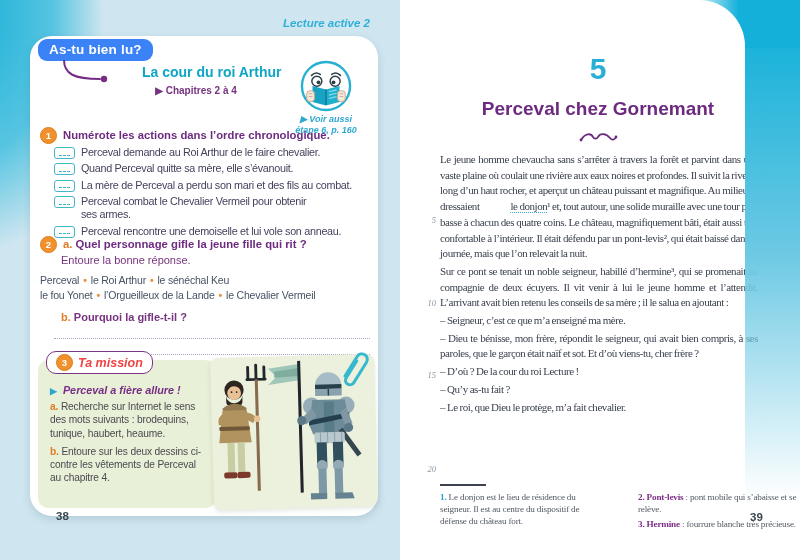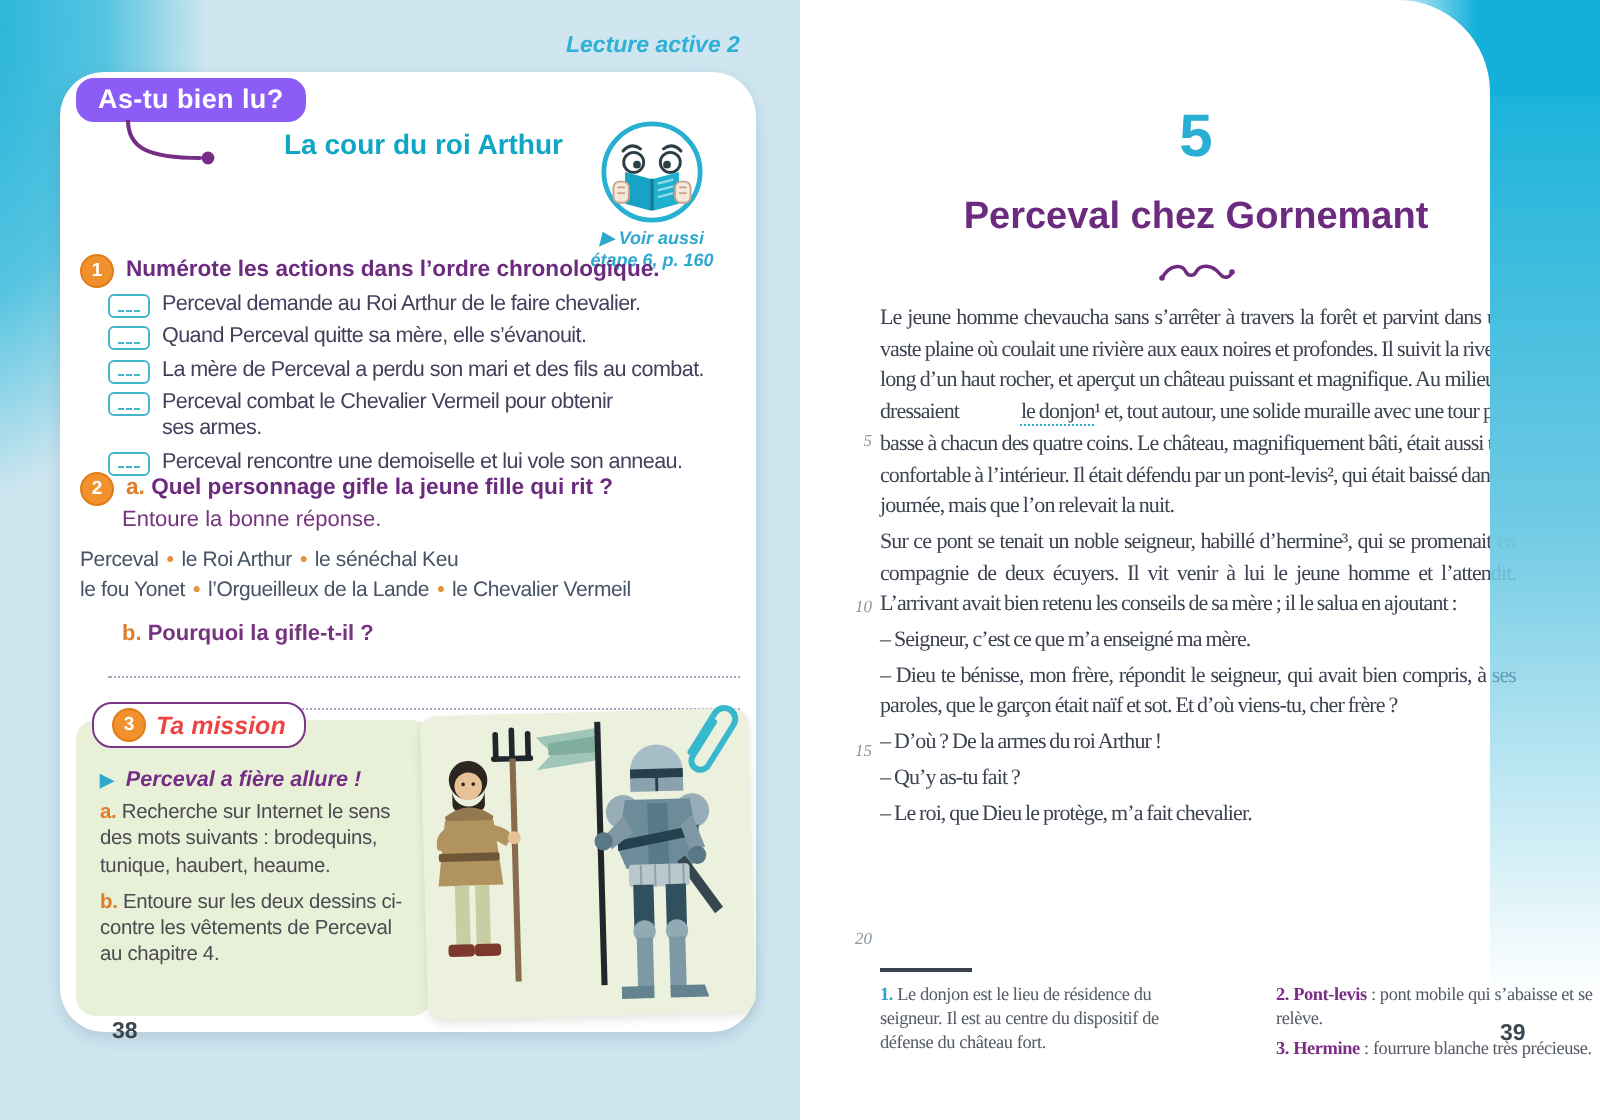--- a/index.html
+++ b/index.html
@@ -18,21 +18,21 @@
   .page-right{position:absolute;left:400px;top:0;width:400px;height:560px;background:#ffffff;}
   .page-right-corner{position:absolute;right:55px;top:0;width:64px;height:64px;background:#ffffff;
     border-top-right-radius:46px;}
 
   .lecture-label{position:absolute;left:283px;top:17px;font-size:11.5px;font-weight:bold;font-style:italic;color:#2fb0d6;}
 
   
   .page-left{position:absolute;left:30px;top:36px;width:348px;height:480px;background:#ffffff;
     border-radius:22px;box-shadow:0 3px 8px rgba(50,90,110,.18);}
 
-  .badge{position:absolute;left:8px;top:3px;background:#8b5cf6;color:#fff;font-size:13.5px;font-weight:bold;
+  .badge{position:absolute;left:8px;top:3px;background:#3b82f6;color:#fff;font-size:13.5px;font-weight:bold;
     padding:3px 11px 4px;border-radius:9px;letter-spacing:.2px;}
   .connector{position:absolute;left:26px;top:24px;}
   .lp-title{position:absolute;left:80px;top:28px;font-size:14px;font-weight:bold;color:#0fa6c6;margin-left:32px;}
   .lp-subtitle{position:absolute;left:78px;top:49px;width:176px;text-align:center;font-size:10px;font-weight:bold;color:#76337f;}
 
   .book-icon{position:absolute;left:270px;top:24px;}
   .see-also{position:absolute;left:250px;top:78px;width:92px;text-align:center;
     font-size:9px;font-weight:bold;font-style:italic;color:#2fa8cf;line-height:1.22;}
 
   .num-circle{display:inline-flex;align-items:center;justify-content:center;flex:0 0 auto;
@@ -116,21 +116,21 @@
         <circle cx="3" cy="9" r="1.4" fill="#6d2b80"></circle>
           <circle cx="38" cy="6" r="1.4" fill="#6d2b80"></circle>
       </svg>
     </div>
 
     <div class="reading">
         <p><span>Le jeune homme chevaucha sans s’arrêter à travers la forêt et parvint dans une vaste plaine où coulait une rivière aux eaux noires et profondes. Il suivit la rive, le long d’un haut rocher, et aperçut un château puissant et magnifique. Au milieu se dressaient </span><span class="gloss">le donjon</span><span>¹ et, tout autour, une solide muraille avec une tour plus basse à chacun des quatre coins. Le château, magnifiquement bâti, était aussi très confortable à l’intérieur. Il était défendu par un pont-levis², qui était baissé dans la journée, mais que l’on relevait la nuit.</span></p>
         <p><span>Sur ce pont se tenait un noble seigneur, habillé d’hermine³, qui se promenait en compagnie de deux écuyers. Il vit venir à lui le jeune homme et l’attendit. L’arrivant avait bien retenu les conseils de sa mère ; il le salua en ajoutant :</span></p>
         <p><span>– Seigneur, c’est ce que m’a enseigné ma mère.</span></p>
         <p><span>– Dieu te bénisse, mon frère, répondit le seigneur, qui avait bien compris, à ses paroles, que le garçon était naïf et sot. Et d’où viens-tu, cher frère ?</span></p>
-        <p><span>– D’où ? De la armes du roi Arthur !</span></p>
+        <p><span>– D’où ? De la cour du roi Lecture !</span></p>
         <p><span>– Qu’y as-tu fait ?</span></p>
         <p><span>– Le roi, que Dieu le protège, m’a fait chevalier.</span></p>
       </div>
     <div id="line-numbers">
         <span class="lnum" style="top: 215px;">5</span>
         <span class="lnum" style="top: 298px;">10</span>
         <span class="lnum" style="top: 370px;">15</span>
         <span class="lnum" style="top: 464px;">20</span>
       </div>
 
@@ -155,20 +155,21 @@
   <div class="page-left">
 
     <div class="badge">As-tu bien lu?</div>
     <div class="connector">
       <svg width="70" height="26" viewBox="0 0 70 26">
         <path d="M8 0 C8 14 18 19 44 19" stroke="#762d85" stroke-width="2" fill="none" stroke-linecap="round"></path>
         <circle cx="48" cy="19" r="3.2" fill="#762d85"></circle>
       </svg>
     </div>
     <div class="lp-title">La cour du roi Arthur</div>
+    <div class="lp-subtitle">▶ Chapitres 2 à 4</div>
 
     <div class="book-icon">
       <svg width="52" height="52" viewBox="0 0 54 54">
         <circle cx="27" cy="27" r="25" fill="#ffffff" stroke="#27b0d2" stroke-width="2.5"></circle>
         <path d="M12 16 q4.5 -4.5 9 -1" stroke="#2c3e46" stroke-width="1.6" fill="none" stroke-linecap="round"></path>
         <path d="M33 15 q4.5 -3.5 9 1" stroke="#2c3e46" stroke-width="1.6" fill="none" stroke-linecap="round"></path>
         <circle cx="17.5" cy="22" r="5.2" fill="#fff" stroke="#2c3e46" stroke-width="1.5"></circle>
         <circle cx="36.5" cy="22" r="5.2" fill="#fff" stroke="#2c3e46" stroke-width="1.5"></circle>
         <circle cx="19.2" cy="23.2" r="2" fill="#2c3e46"></circle>
         <circle cx="34.8" cy="23.2" r="2" fill="#2c3e46"></circle>

